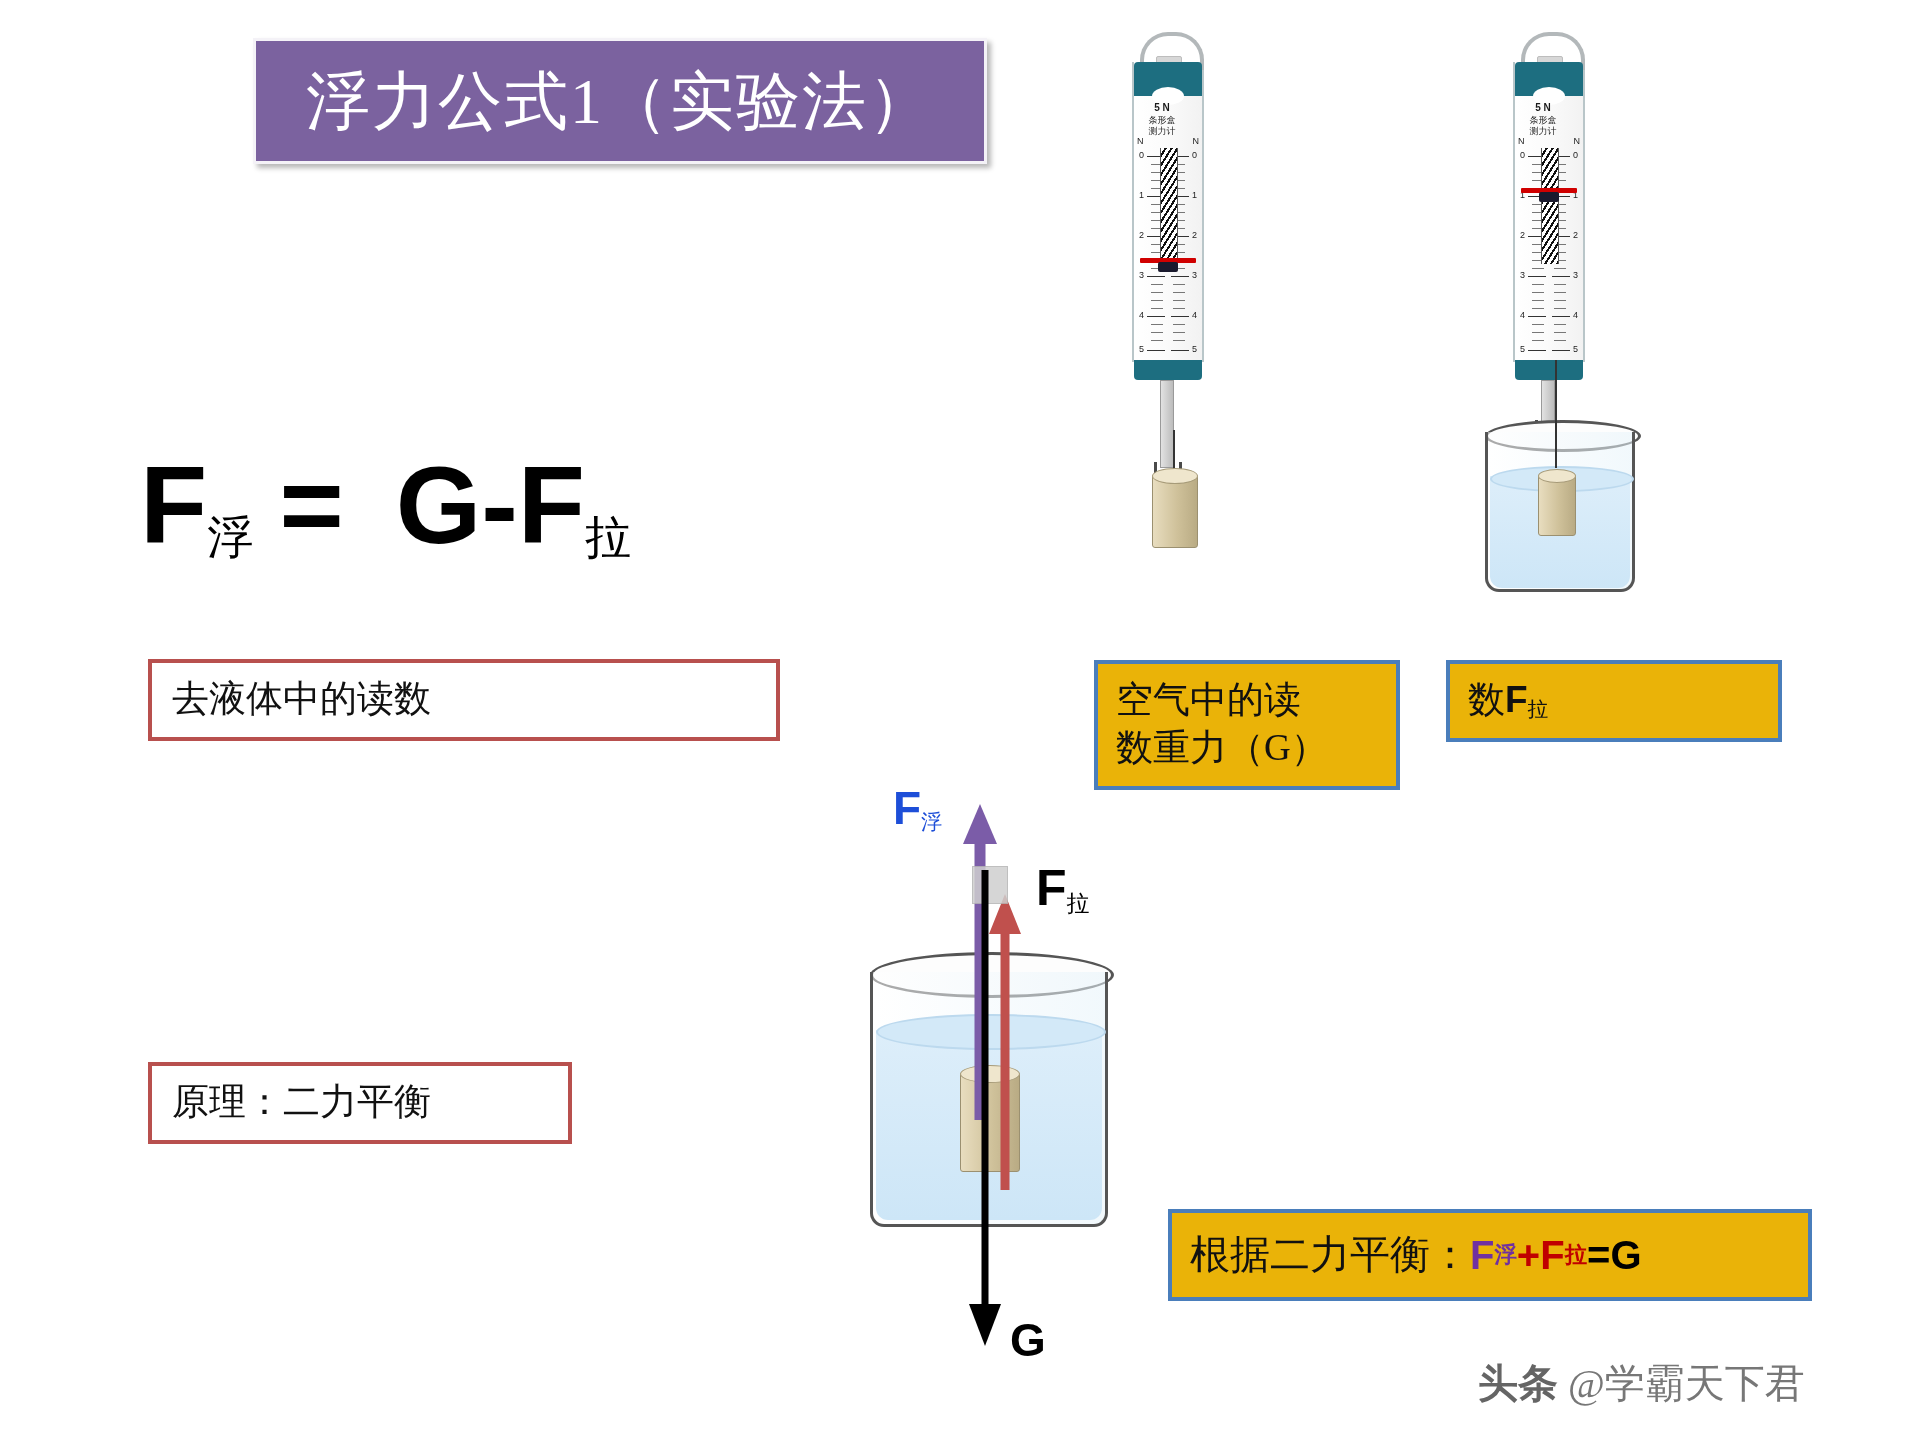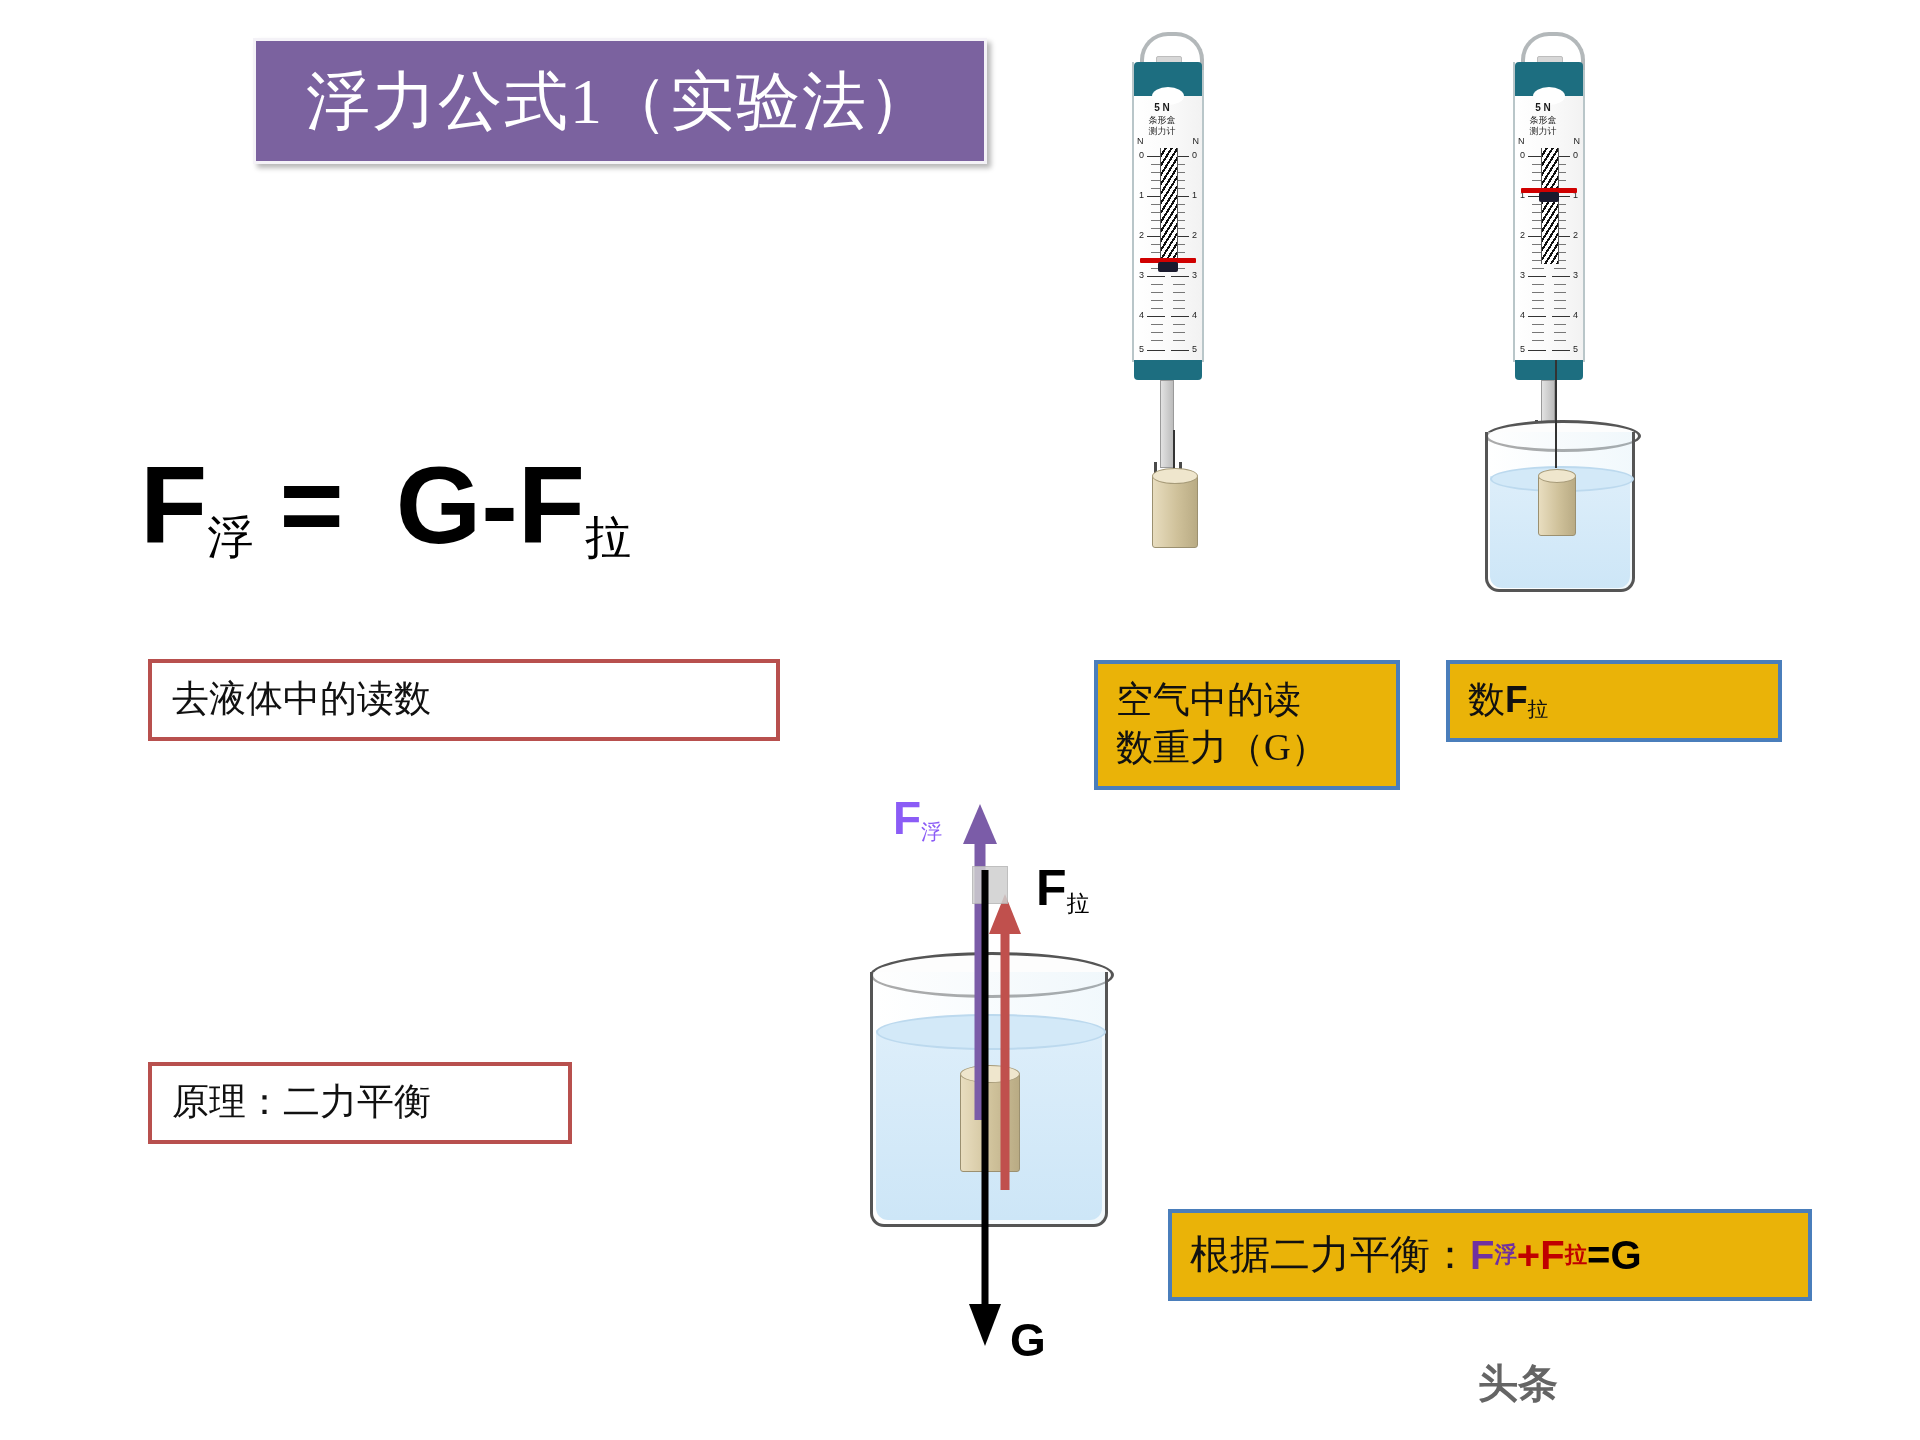--- a/index.html
+++ b/index.html
@@ -60,21 +60,21 @@
   #bluebox-balance .fu{color:#7030a0;font-weight:bold;font-family:"Liberation Sans",sans-serif;}
   #bluebox-balance .la{color:#c00000;font-weight:bold;font-family:"Liberation Sans",sans-serif;}
   #bluebox-balance .eqG{color:#000;font-family:"Liberation Sans",sans-serif;font-weight:bold;}
 
   
   .flabel{
     font-family:"Liberation Sans","DejaVu Sans",sans-serif;
     font-weight:bold;font-size:46px;line-height:1;white-space:nowrap;
   }
   .flabel sub{font-size:.46em;font-family:"Liberation Serif",serif;font-weight:normal;vertical-align:-.25em;}
-  #label-ffu{left:893px;top:785px;color:#8b5cf6;margin-top:10px;}
+  #label-ffu{left:893px;top:785px;color:#1d4ed8;}
   #label-fla{left:1036px;top:863px;color:#000000;font-size:50px;}
   #label-g{left:1010px;top:1317px;color:#000;font-size:46px;}
 
   
   #watermark{
     left:1478px;top:1356px;color:#5a5a5a;font-size:40px;opacity:.82;
     white-space:nowrap;font-family:"Liberation Serif","DejaVu Serif",serif;
     display:flex;align-items:center;gap:10px;
   }
   #watermark .head{font-weight:bold;color:#444;}
@@ -417,13 +417,14 @@
     <span class="fu">F</span>
     <sub class="fu">浮</sub>
     <span class="la">+</span>
     <span class="la">F</span>
     <sub class="la">拉</sub>
     <span class="eqG">=G</span>
 </div>
 
 <div class="abs" id="watermark">
   <span class="head">头条</span>
+  <span>@学霸天下君</span>
 </div>
 
 </body></html>

